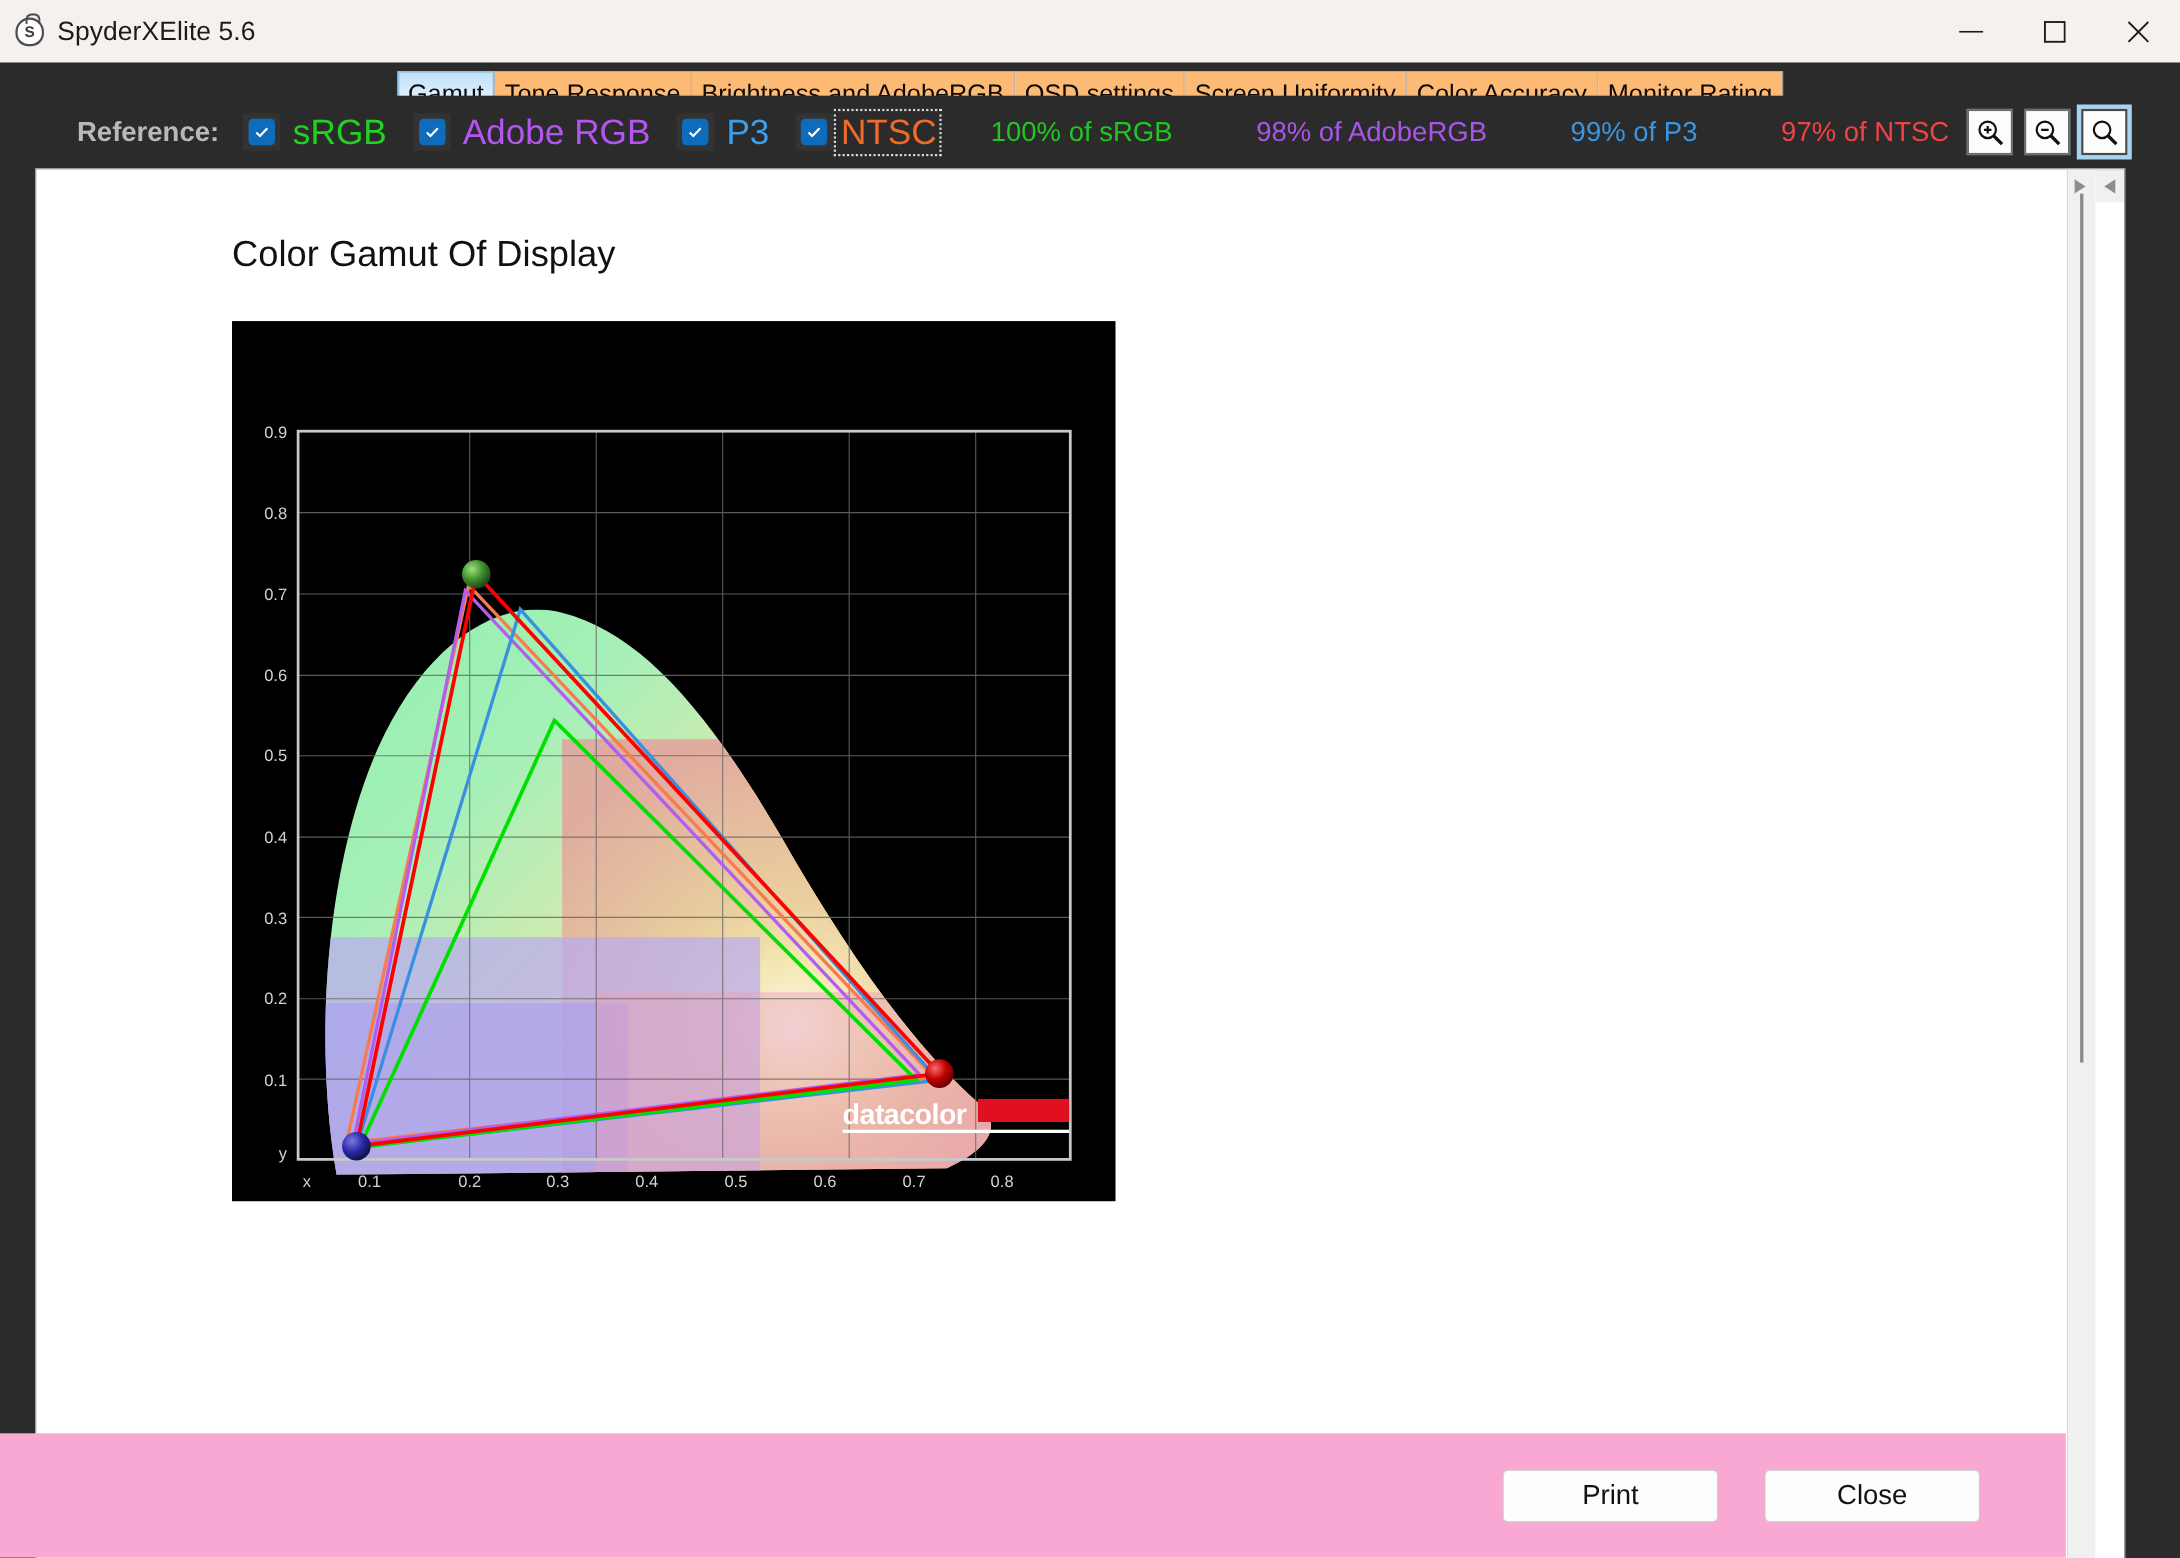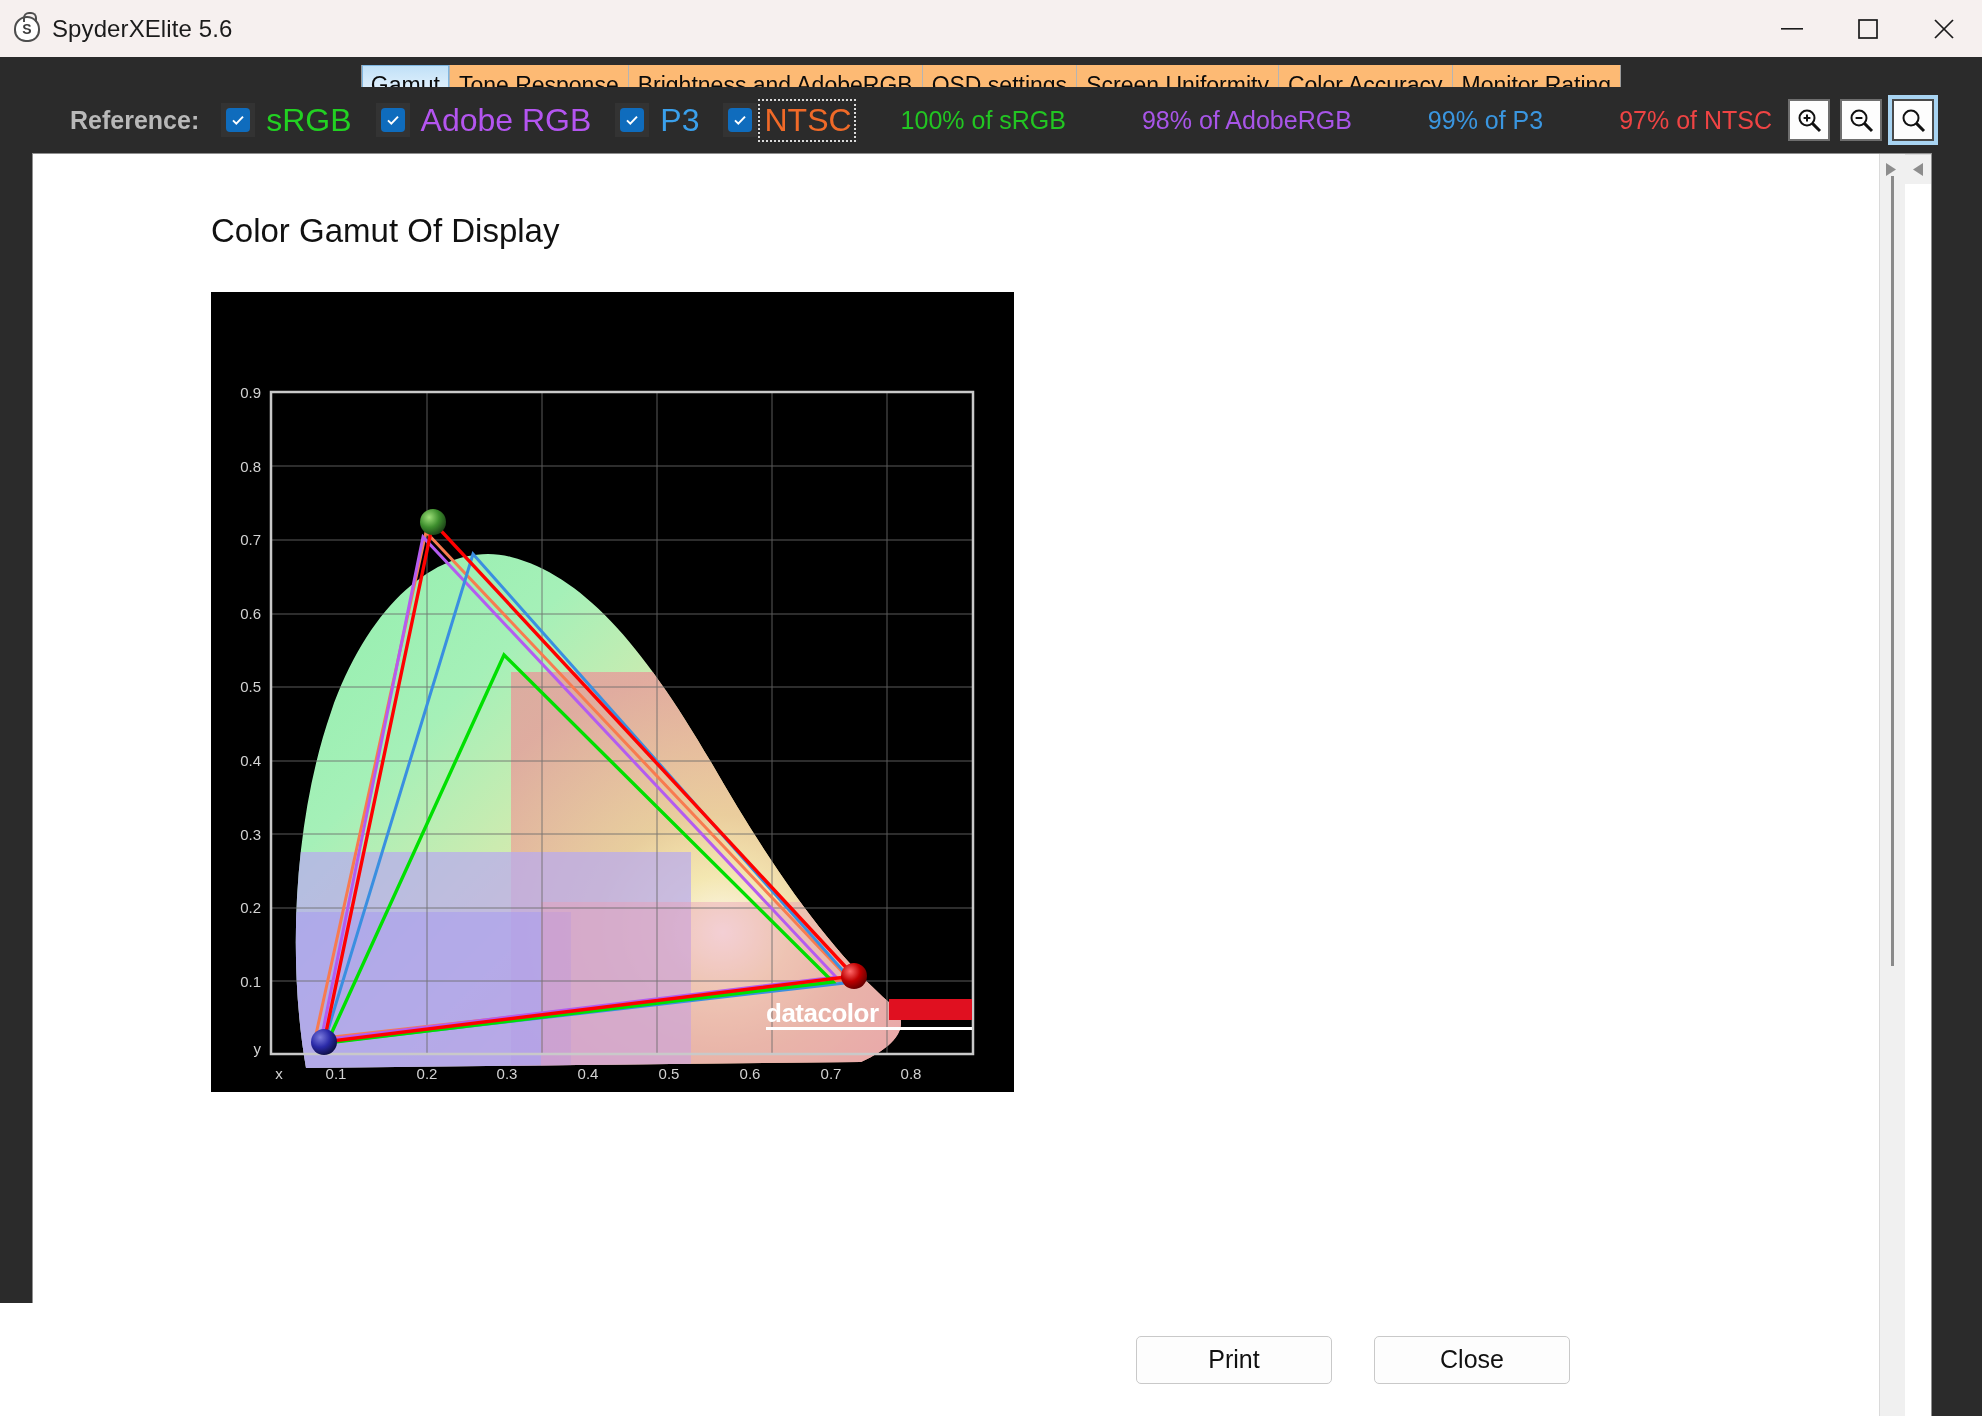--- a/index.html
+++ b/index.html
@@ -212,26 +212,26 @@
     width: 803px; height: 800px;
     background: #000;
     position: relative;
   }
   .chart-svg { display: block; }
 
   
   .footer {
     position: absolute;
     left: 0; bottom: 0;
-    width: 1684px; height: 113px;
-    background: #ffffff;
+    width: 1878px; height: 113px;
+    background: #f9a8d4;
     display: flex;
     align-items: center;
     justify-content: flex-end;
-    padding-right: 114px;
+    padding-right: 78px;
     gap: 42px;
   }
   .btn {
     width: 196px; height: 48px;
     background: #fdfdfd;
     border: 1px solid #c9c9c9;
     border-radius: 5px;
     font-size: 25px;
     color: #111;
     display: flex; align-items: center; justify-content: center;

